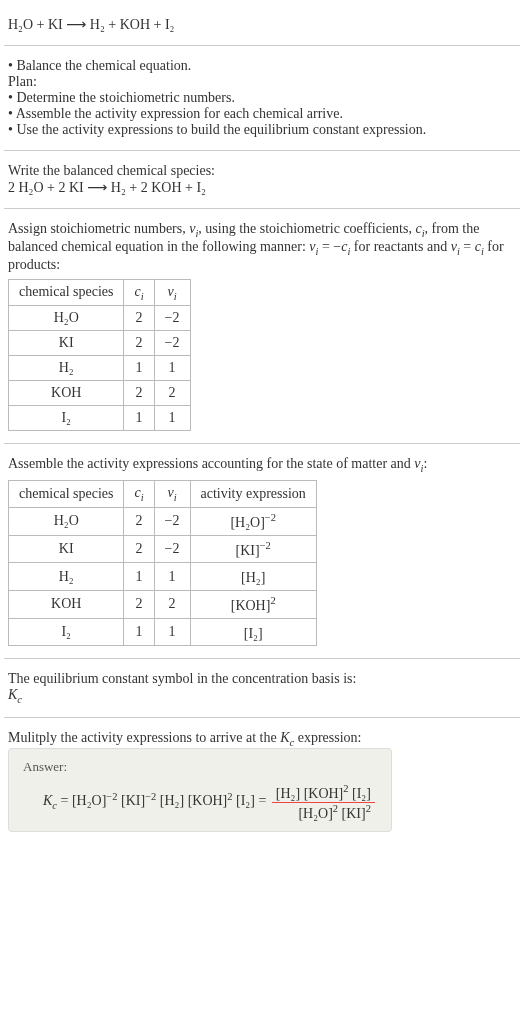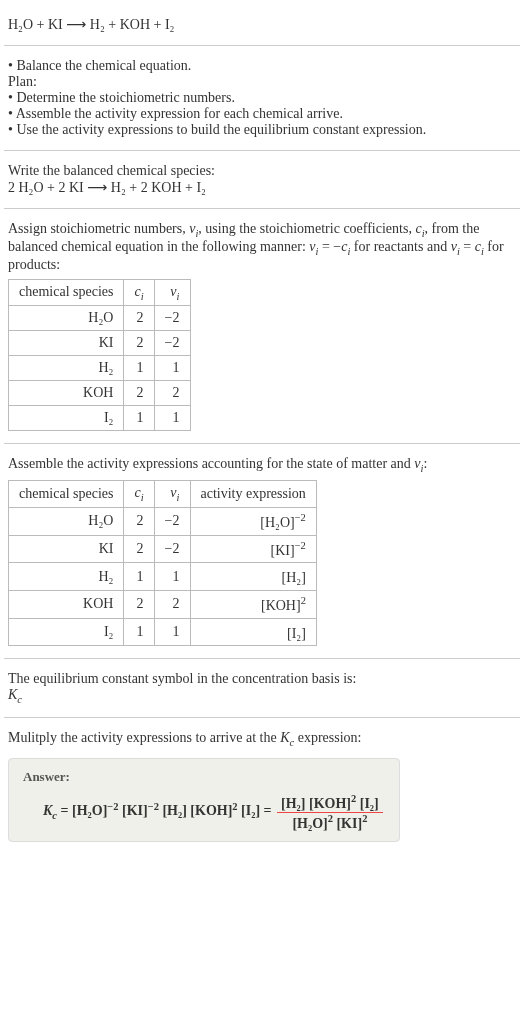--- a/index.html
+++ b/index.html
@@ -34,51 +34,51 @@
     .italic {
       font-style: italic;
     }
     table {
       border-collapse: collapse;
       margin-top: 6px;
     }
     td, th {
       border: 1px solid #bbb;
       padding: 4px 10px;
-      text-align: right;
+      text-align: center;
       font-weight: normal;
     }
     .answer-box {
       background: #f0f0ea;
       border: 1px solid #ddd;
       border-radius: 4px;
       padding: 10px 14px;
       display: inline-block;
-      margin-top: 10px;
-      font-weight: bold;
+      margin-top: 0;
     }
     .answer-label {
       font-size: 13px;
       color: #555;
       margin-bottom: 8px;
     }
     .fraction {
       display: inline-block;
       vertical-align: middle;
       text-align: center;
       margin: 0 2px;
     }
     .fraction .num {
       display: block;
       border-bottom: 1px solid #ef4444;
       padding: 0 4px;
     }
     .fraction .den {
       display: block;
       padding: 0 4px;
+      text-align: right;
     }
     .indent {
       padding-left: 20px;
     }
   </style>
 </head>
 <body>
 
 <div class="section">
   <div>H₂O + KI ⟶ H₂ + KOH + I₂</div>

